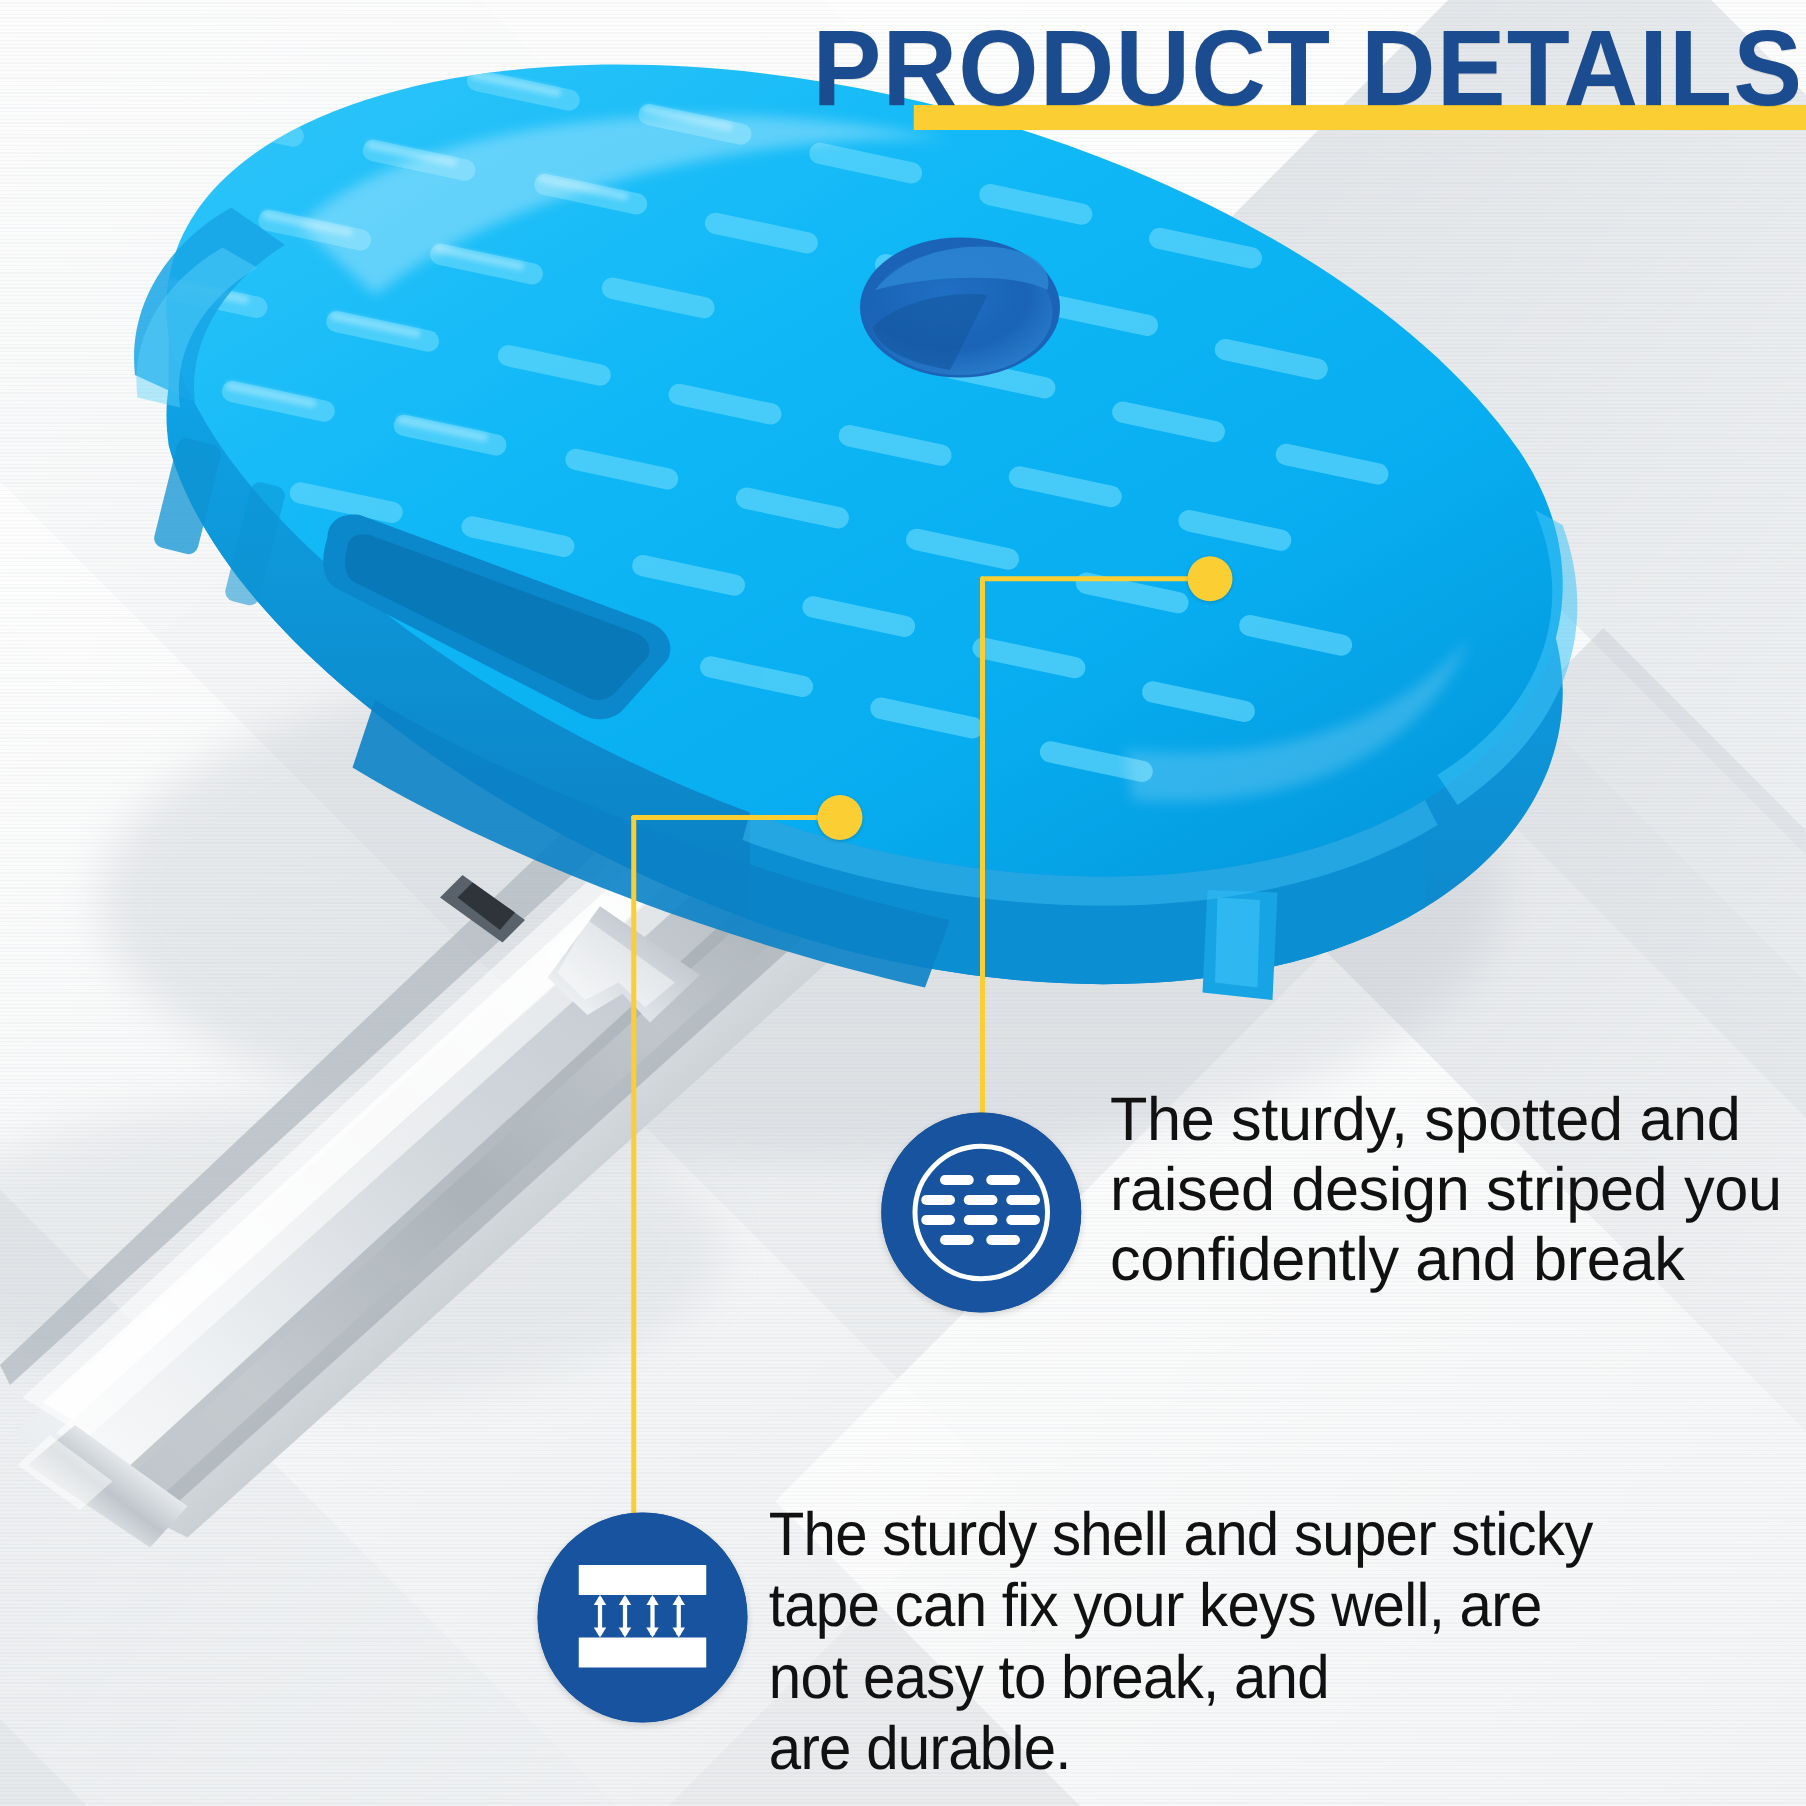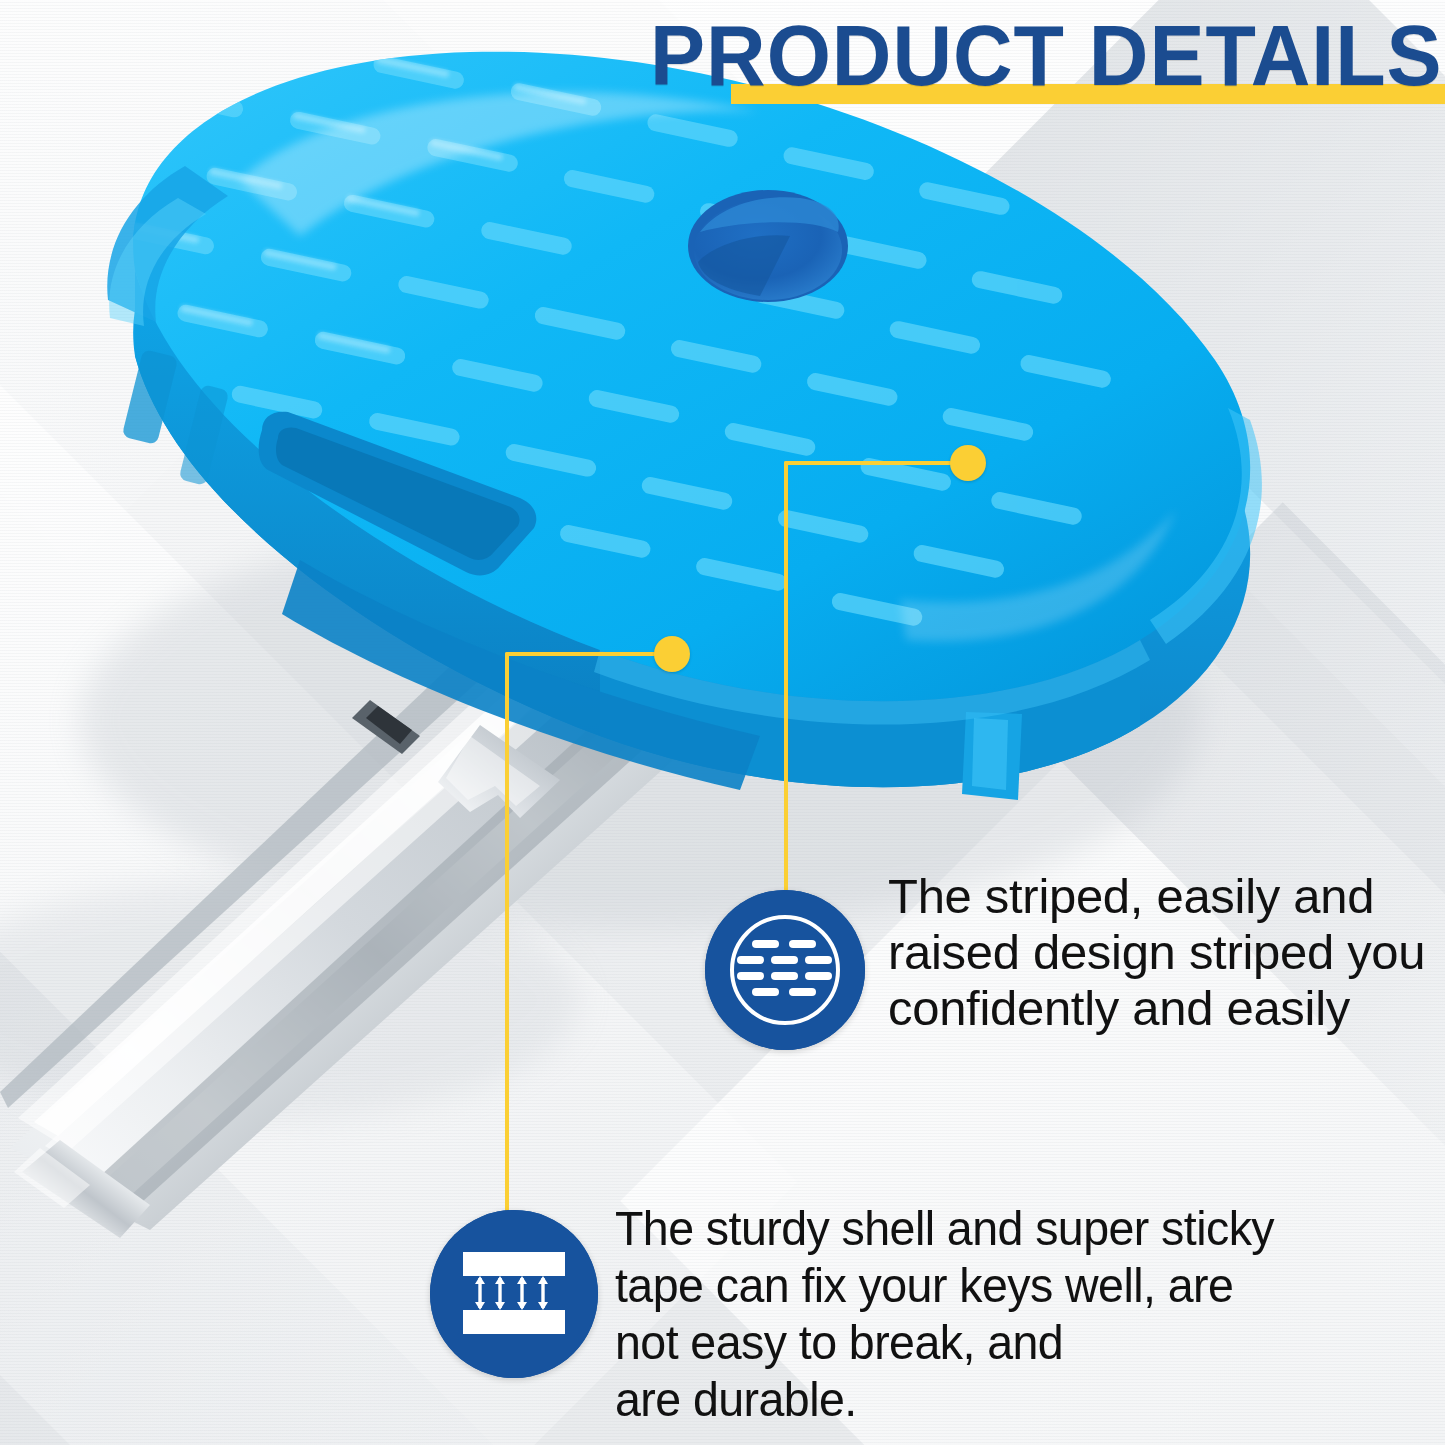--- a/index.html
+++ b/index.html
@@ -438,23 +438,23 @@
         <rect x="32" y="82" width="27" height="8" rx="4"></rect>
         <rect x="66" y="82" width="27" height="8" rx="4"></rect>
         <rect x="100" y="82" width="27" height="8" rx="4"></rect>
 
         <rect x="47" y="98" width="27" height="8" rx="4"></rect>
         <rect x="84" y="98" width="27" height="8" rx="4"></rect>
       </g>
     </svg>
   </div>
   <div class="callout-text" id="callout-1-text">
-    <span class="line">The striped, easily and</span>
+    <span class="line">The sturdy, spotted and</span>
     <span class="line">raised design striped you</span>
-    <span class="line">confidently and easily</span>
+    <span class="line">confidently and break</span>
   </div>
 
   <div class="callout-icon" id="callout-2-icon">
     <svg width="168" height="168" viewBox="0 0 168 168">
       <circle cx="84" cy="84" r="84" fill="#17539E"></circle>
       <rect x="33" y="42" width="102" height="24" fill="#FFFFFF"></rect>
       <rect x="33" y="100" width="102" height="24" fill="#FFFFFF"></rect>
       <g stroke="#FFFFFF" stroke-width="3.4" fill="none">
         <line x1="50" y1="68" x2="50" y2="98"></line>
         <line x1="70" y1="68" x2="70" y2="98"></line>

